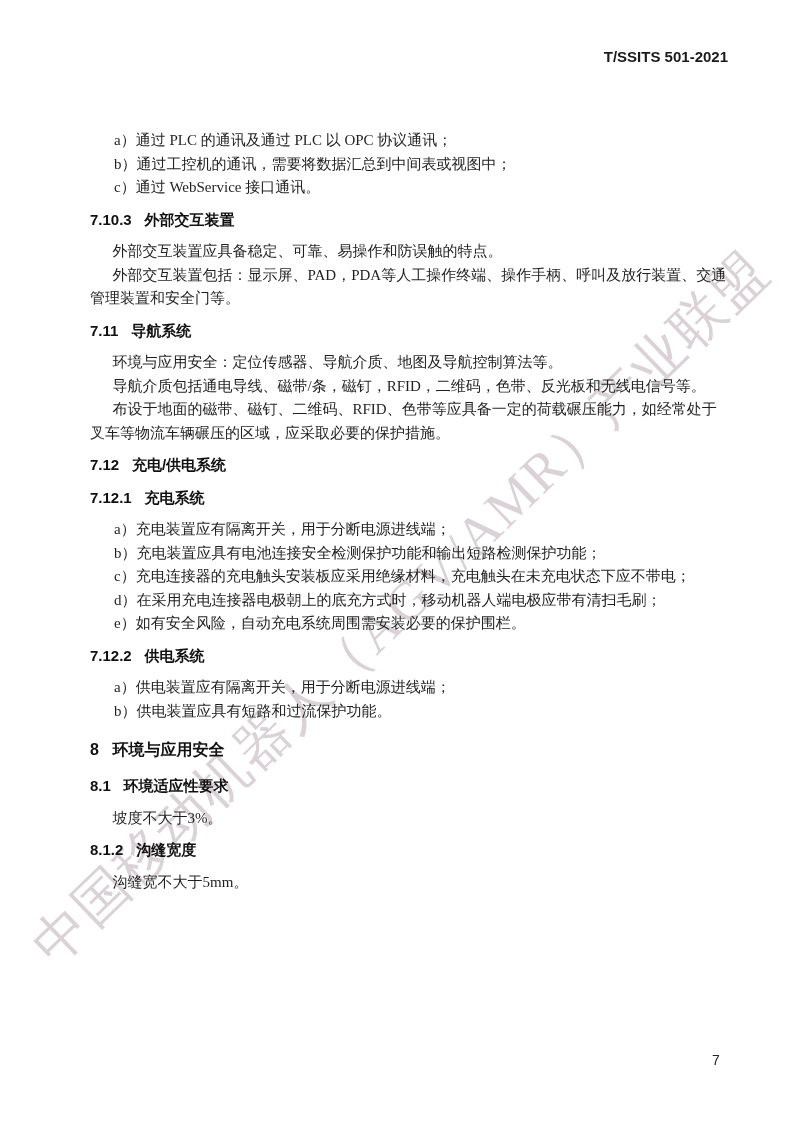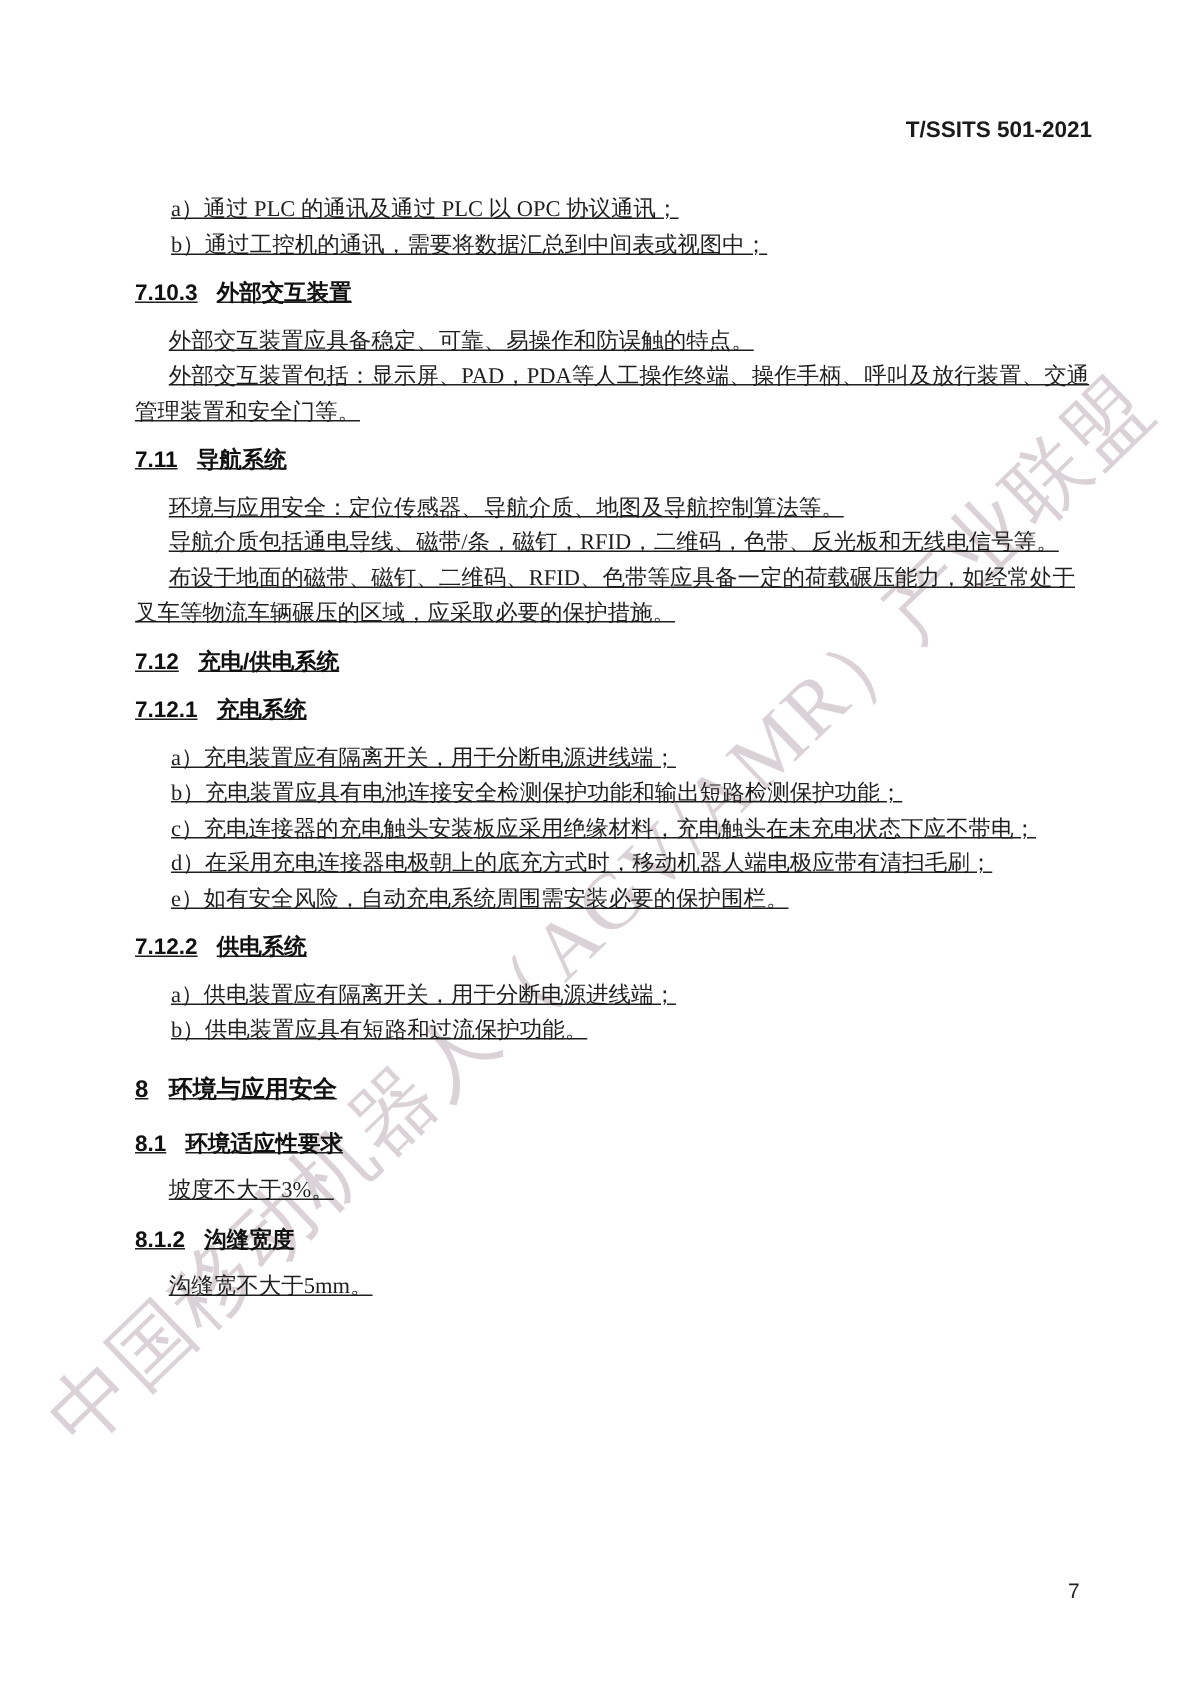--- a/index.html
+++ b/index.html
@@ -19,32 +19,31 @@
     white-space:nowrap;
     font-size:54px;
     letter-spacing:2px;
     font-family:"Liberation Serif", serif;
     color:rgba(172,155,165,0.45);
     pointer-events:none;
     user-select:none;
   }
   .header{
     position:absolute;
-    top:78px;right:72px;
+    top:48px;right:72px;
     font-family:"Liberation Sans", sans-serif;
     font-size:15px;
     font-weight:bold;
     color:#1a1a1a;
   }
   .content{
     position:absolute;
     left:90px;right:70px;top:129px;
     font-size:15px;
     line-height:23.5px;
-    text-decoration:underline;
   }
   .block{margin:0;}
   .para{text-indent:1.5em;}
   .list{margin-left:1.6em;}
   .h1,.h2,.h3{
     font-family:"Liberation Sans", sans-serif;
     font-weight:bold;
     color:#111;
   }
   .h2,.h3{margin:8px 0 9px 0;}
@@ -60,20 +59,21 @@
 </style>
 </head>
 <body>
 
 <div class="page">
   <div class="watermark">中国移动机器人（AGV/AMR）产业联盟</div>
   <div class="header">T/SSITS 501-2021</div>
   <div class="content" id="content">
       <div class="block list">a）通过 PLC 的通讯及通过 PLC 以 OPC 协议通讯；</div>
       <div class="block list">b）通过工控机的通讯，需要将数据汇总到中间表或视图中；</div>
+      <div class="block list">c）通过 WebService 接口通讯。</div>
       <div class="block h3"><span class="hnum">7.10.3</span><span class="htitle">外部交互装置</span></div>
       <div class="block para">外部交互装置应具备稳定、可靠、易操作和防误触的特点。</div>
       <div class="block para">外部交互装置包括：显示屏、PAD，PDA等人工操作终端、操作手柄、呼叫及放行装置、交通管理装置和安全门等。</div>
       <div class="block h2"><span class="hnum">7.11</span><span class="htitle">导航系统</span></div>
       <div class="block para">环境与应用安全：定位传感器、导航介质、地图及导航控制算法等。</div>
       <div class="block para">导航介质包括通电导线、磁带/条，磁钉，RFID，二维码，色带、反光板和无线电信号等。</div>
       <div class="block para">布设于地面的磁带、磁钉、二维码、RFID、色带等应具备一定的荷载碾压能力，如经常处于叉车等物流车辆碾压的区域，应采取必要的保护措施。</div>
       <div class="block h2"><span class="hnum">7.12</span><span class="htitle">充电/供电系统</span></div>
       <div class="block h3"><span class="hnum">7.12.1</span><span class="htitle">充电系统</span></div>
       <div class="block list">a）充电装置应有隔离开关，用于分断电源进线端；</div>

